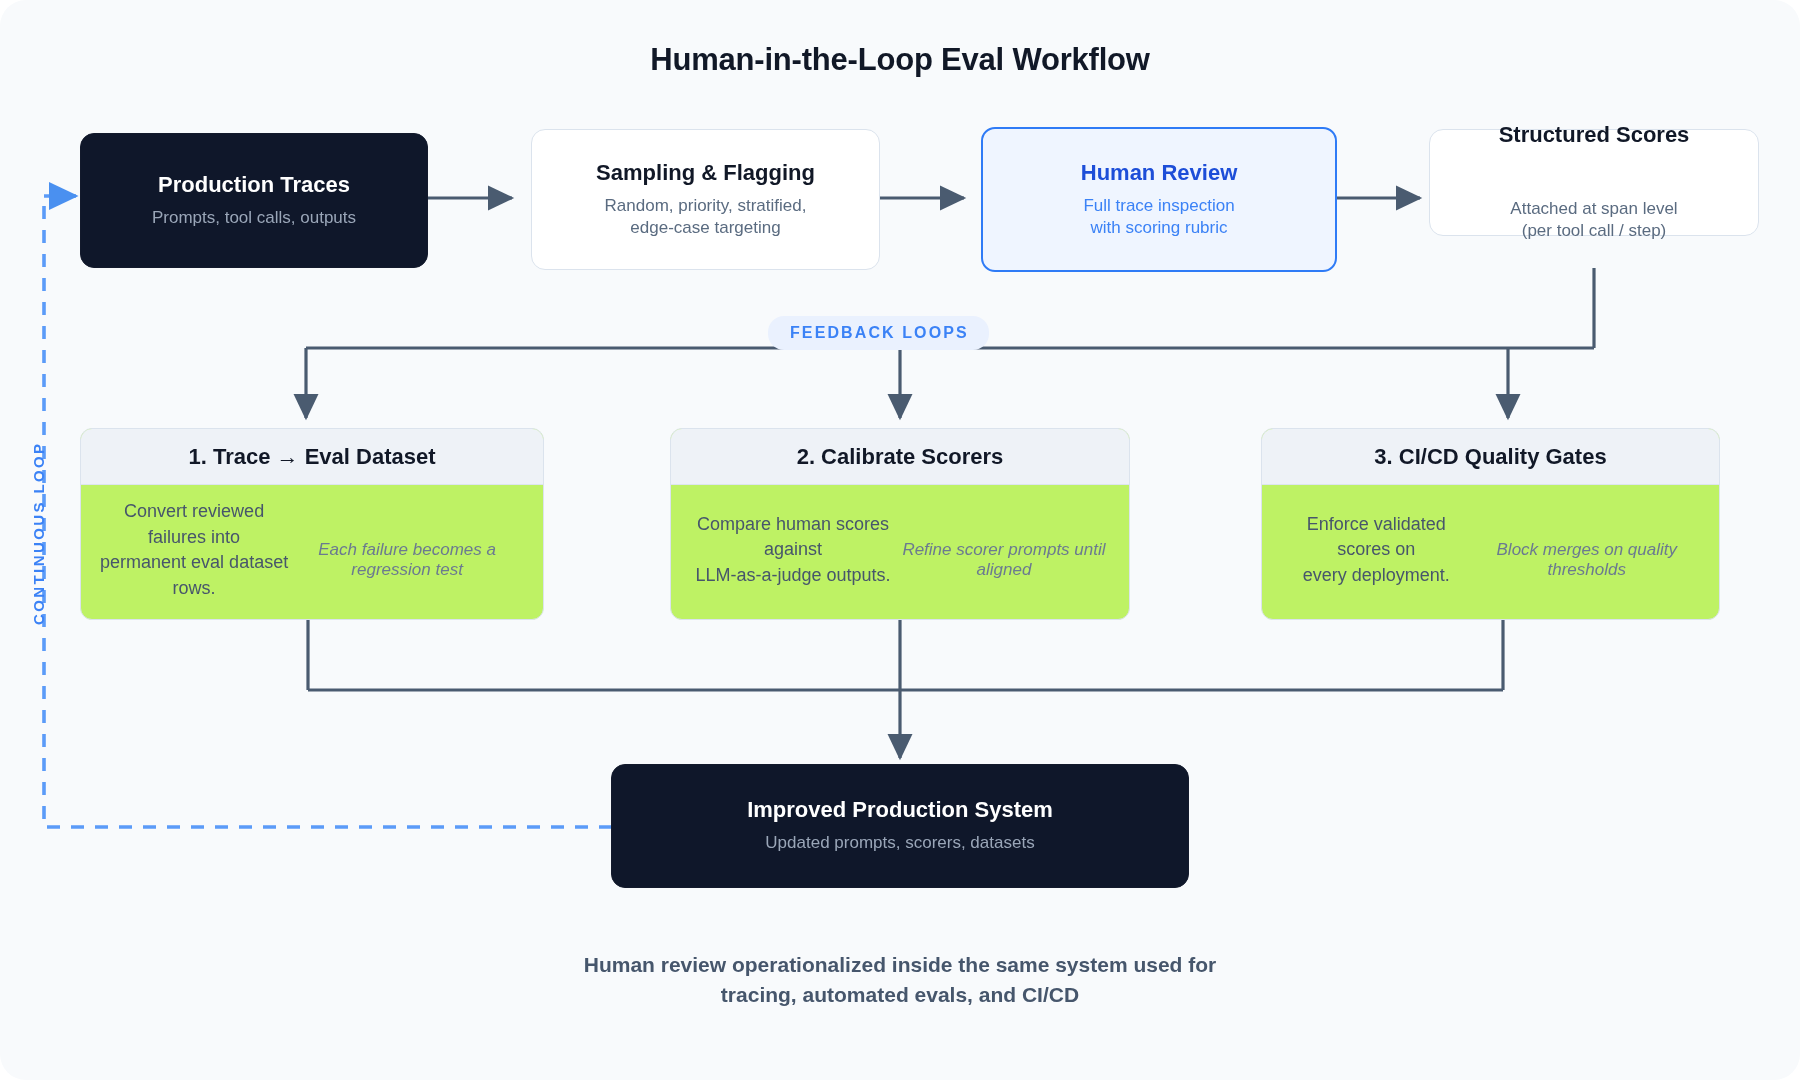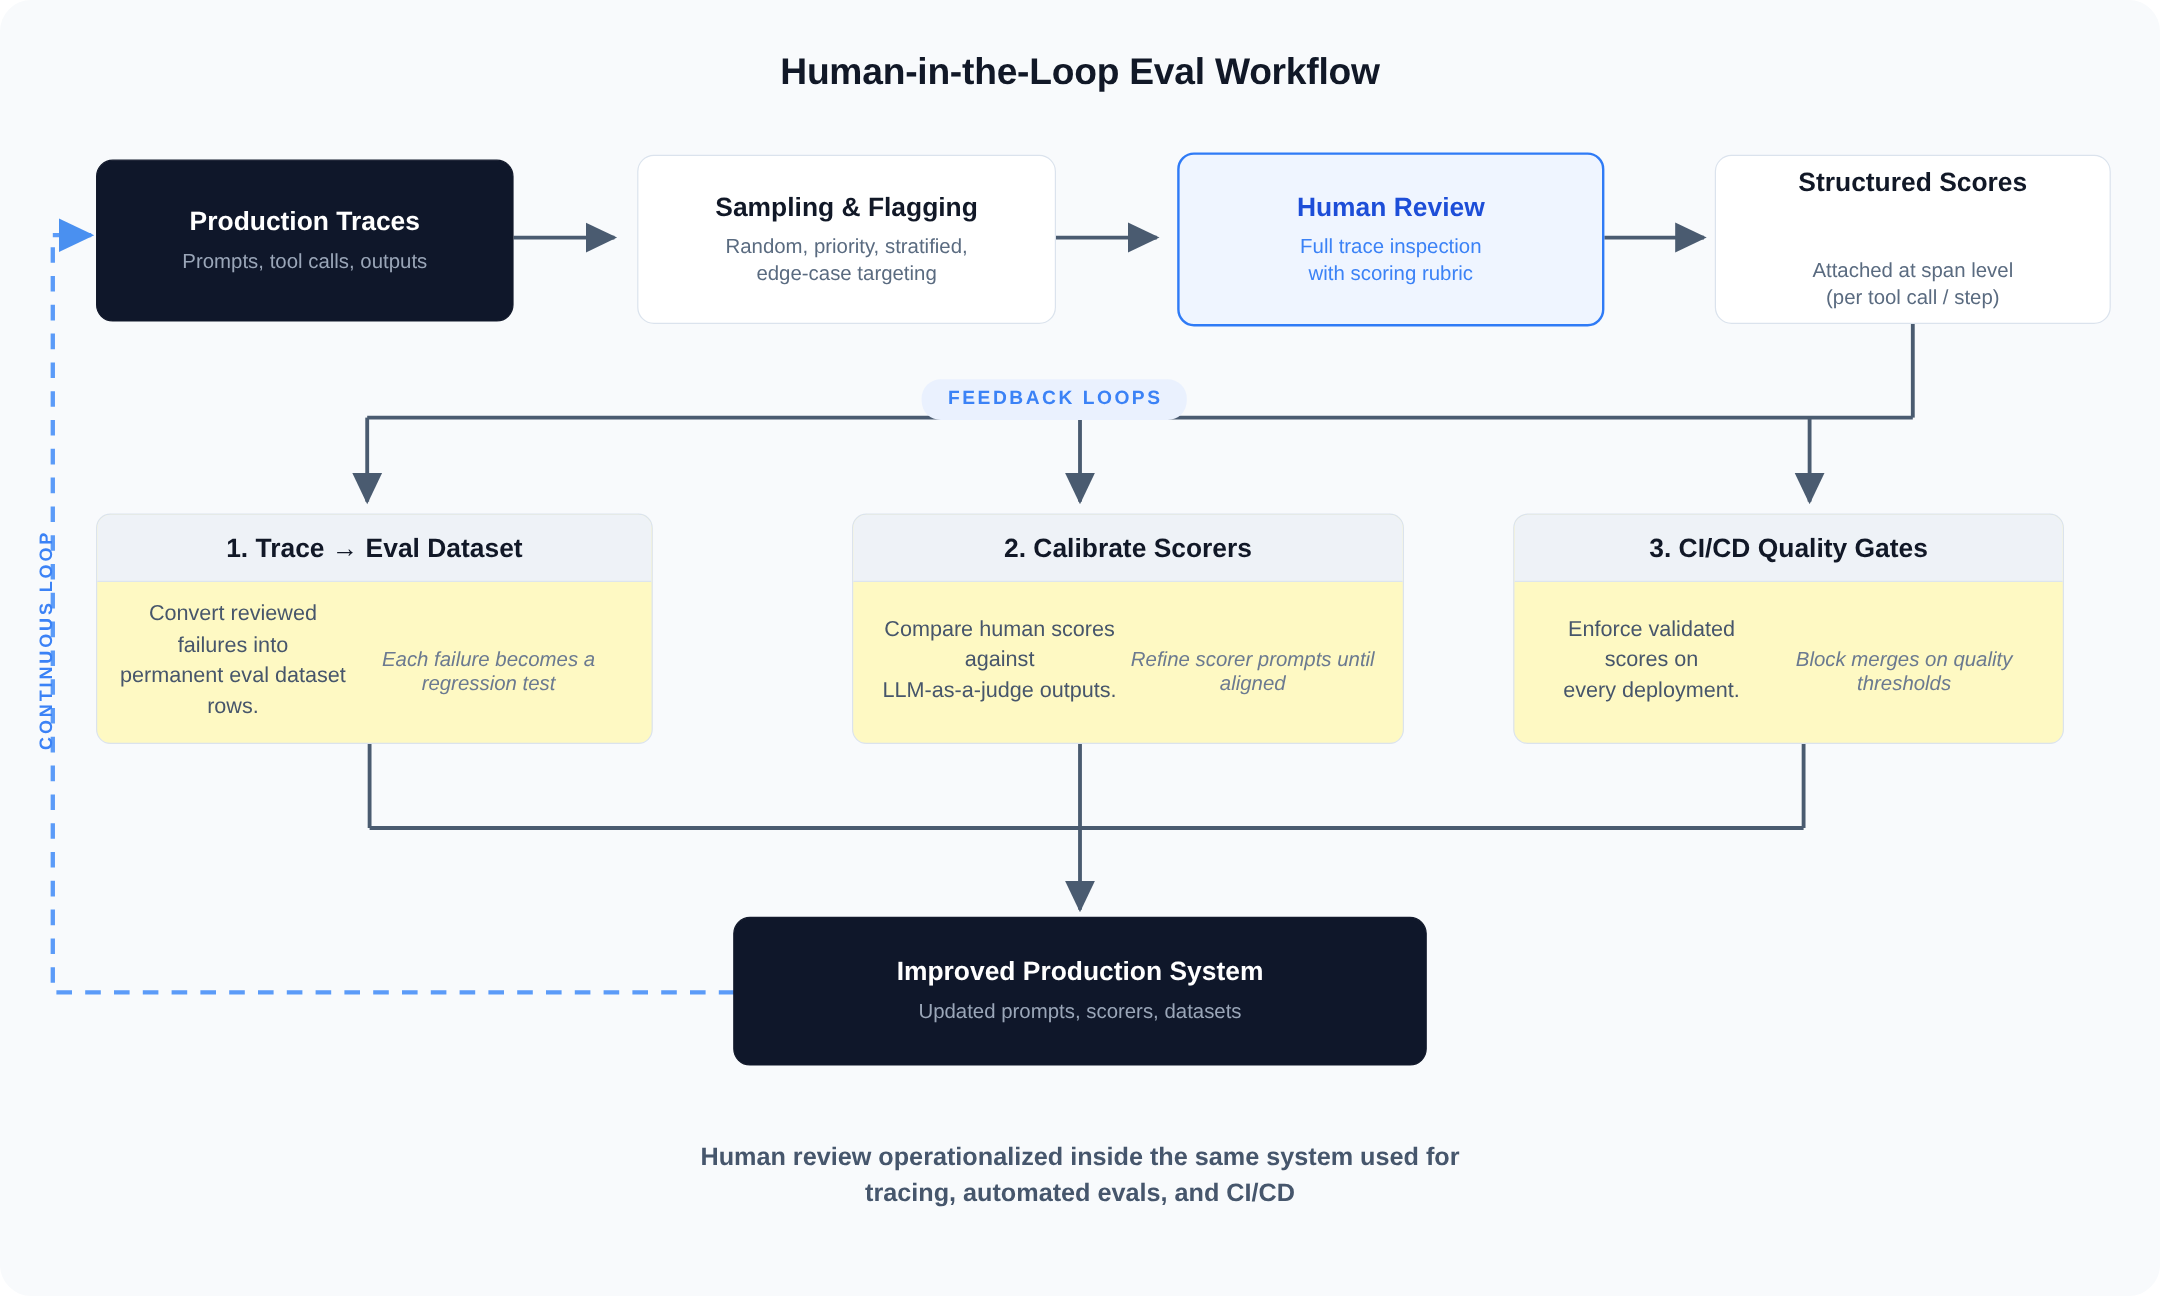--- a/index.html
+++ b/index.html
@@ -70,21 +70,21 @@
     background: #eff5ff;
     border: 2.5px solid #2f7bf6;
   }
   .node.accent .n-title { color: #1d4ed8; }
   .node.accent .n-sub   { color: #3b82f6; }
 
   
   .card {
     position: absolute;
     box-sizing: border-box;
-    background: #fef9c3;
+    background: #bef264;
     border: 1.5px solid #dbe3ed;
     border-radius: 12px;
     overflow: hidden;
     display: flex;
     flex-direction: column;
   }
   .card .c-head {
     background: #eef2f7;
     border-bottom: 1px solid #dde5ee;
     text-align: center;
@@ -214,40 +214,40 @@
     <div class="n-sub" style="white-space:pre-line;">Full trace inspection
 with scoring rubric</div>
   </div>
 
   <div class="node plain" style="left:531px; top:129px; width:349px; height:141px;">
     <div class="n-title">Sampling &amp; Flagging</div>
     <div class="n-sub" style="white-space:pre-line;">Random, priority, stratified,
 edge-case targeting</div>
   </div>
 
-  <div class="node plain" style="left:1429px; top:129px; width:330px; height:141px;gap:41px;">
+  <div class="node plain" style="left:1429px; top:129px; width:330px; height:107px;gap:41px;">
     <div class="n-title">Structured Scores</div>
     <div class="n-sub" style="white-space:pre-line;">Attached at span level
 (per tool call / step)</div>
   </div>
 
   <div class="badge" style="left:768px; top:316px;">FEEDBACK LOOPS</div>
 
   <div class="vlabel" style="left:30px; top:625px;">CONTINUOUS LOOP</div>
 
   <div class="card" style="left:80px; top:428px; width:464px; height:192px;">
     <div class="c-head">1. Trace → Eval Dataset</div>
     <div class="c-body">
       <div class="c-desc" style="white-space:pre-line;">Convert reviewed failures into
 permanent eval dataset rows.</div>
       <div class="c-note">Each failure becomes a regression test</div>
     </div>
   </div>
 
-  <div class="card" style="left:670px; top:428px; width:460px; height:192px;margin-left:40px;">
+  <div class="card" style="left:670px; top:428px; width:460px; height:192px;">
     <div class="c-head">2. Calibrate Scorers</div>
     <div class="c-body">
       <div class="c-desc" style="white-space:pre-line;">Compare human scores against
 LLM-as-a-judge outputs.</div>
       <div class="c-note">Refine scorer prompts until aligned</div>
     </div>
   </div>
 
   <div class="card" style="left:1261px; top:428px; width:459px; height:192px;">
     <div class="c-head">3. CI/CD Quality Gates</div>

